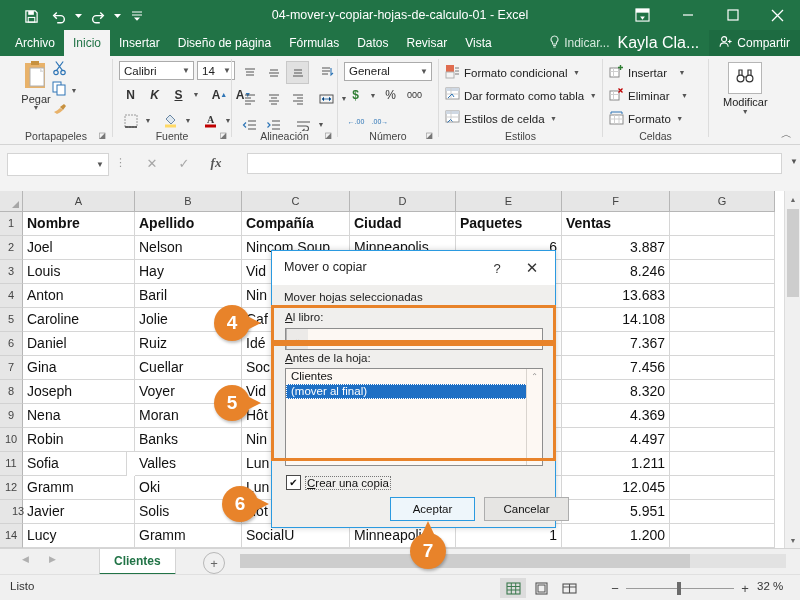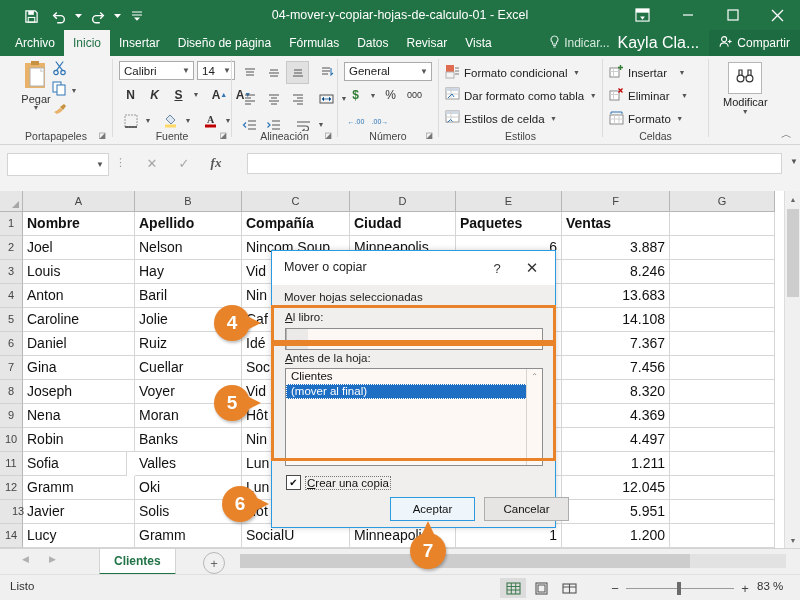--- a/index.html
+++ b/index.html
@@ -707,21 +707,21 @@
           </svg>
         </div>
     </div>
     <div class="zoomwrap">
       <span class="zpm">−</span>
       <span class="zline">
           <span class="zthumb"></span>
         </span>
       <span class="zpm">+</span>
     </div>
-    <div class="zpct">83 %</div>
+    <div class="zpct">32 %</div>
   </div>
 
   <div class="dlg">
     <div class="dlg-title">
       <div class="dlg-title-text">Mover o copiar</div>
       <div class="dlg-help">?</div>
       <div class="dlg-close">✕</div>
     </div>
     <div class="dlg-sub">Mover hojas seleccionadas</div>
 

